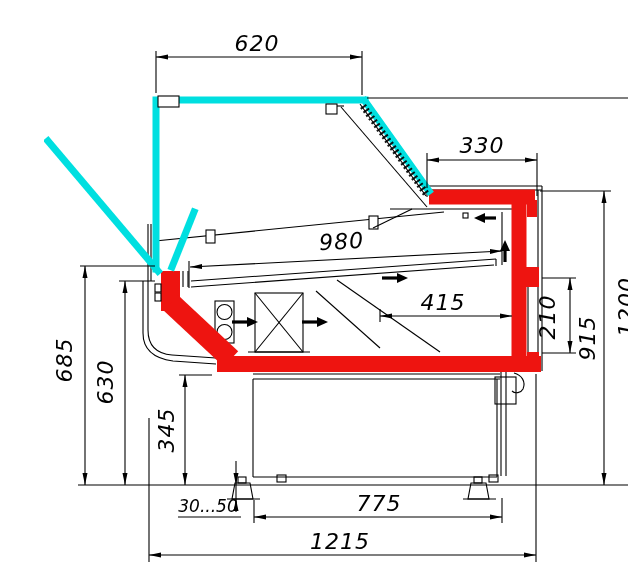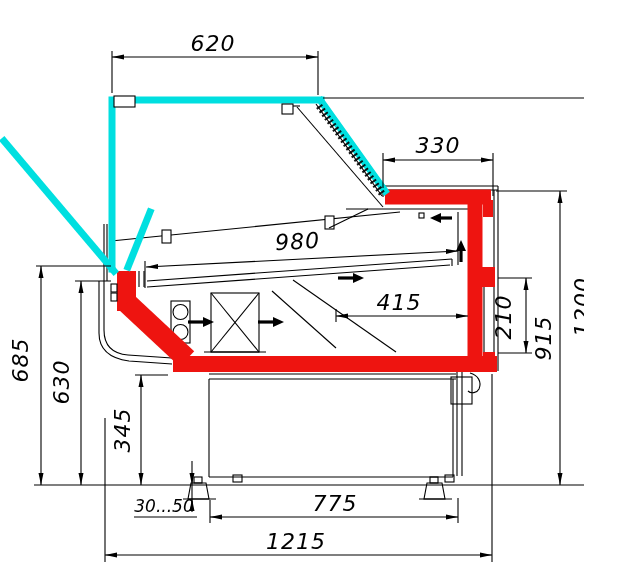--- a/index.html
+++ b/index.html
@@ -1,17 +1,17 @@
 <!DOCTYPE html>
 <html style="--glass: #00dfe0; --red: #ee1410; --bg: #ffffff;"><head>
 <meta charset="utf-8">
 <style>
   html,body{margin:0;padding:0;background:#fff;}
   .canvas{position:relative;width:584px;height:575px;background:var(--bg,#fff);overflow:hidden;
-          font-family:"DejaVu Sans",sans-serif;}
+          font-family:"DejaVu Sans",sans-serif;margin-left:44px;}
   svg{display:block;}
   .thin{stroke:#000;stroke-width:1.1;fill:none;}
   .glass{stroke:var(--glass,#00dfe0);stroke-width:7;fill:none;stroke-linecap:square;}
   .red-f{fill:var(--red,#ee1410);stroke:none;}
   .red-s{stroke:var(--red,#ee1410);fill:none;}
   .whitebox{fill:#fff;stroke:#000;stroke-width:1.1;}
   .arr{fill:#000;stroke:none;}
   .flow{stroke:#000;stroke-width:3.2;fill:none;}
   .dim-text{font:italic 22px "DejaVu Sans",sans-serif;fill:#000;letter-spacing:1px;}
   .dim-text-sm{font:italic 17px "DejaVu Sans",sans-serif;fill:#000;}

